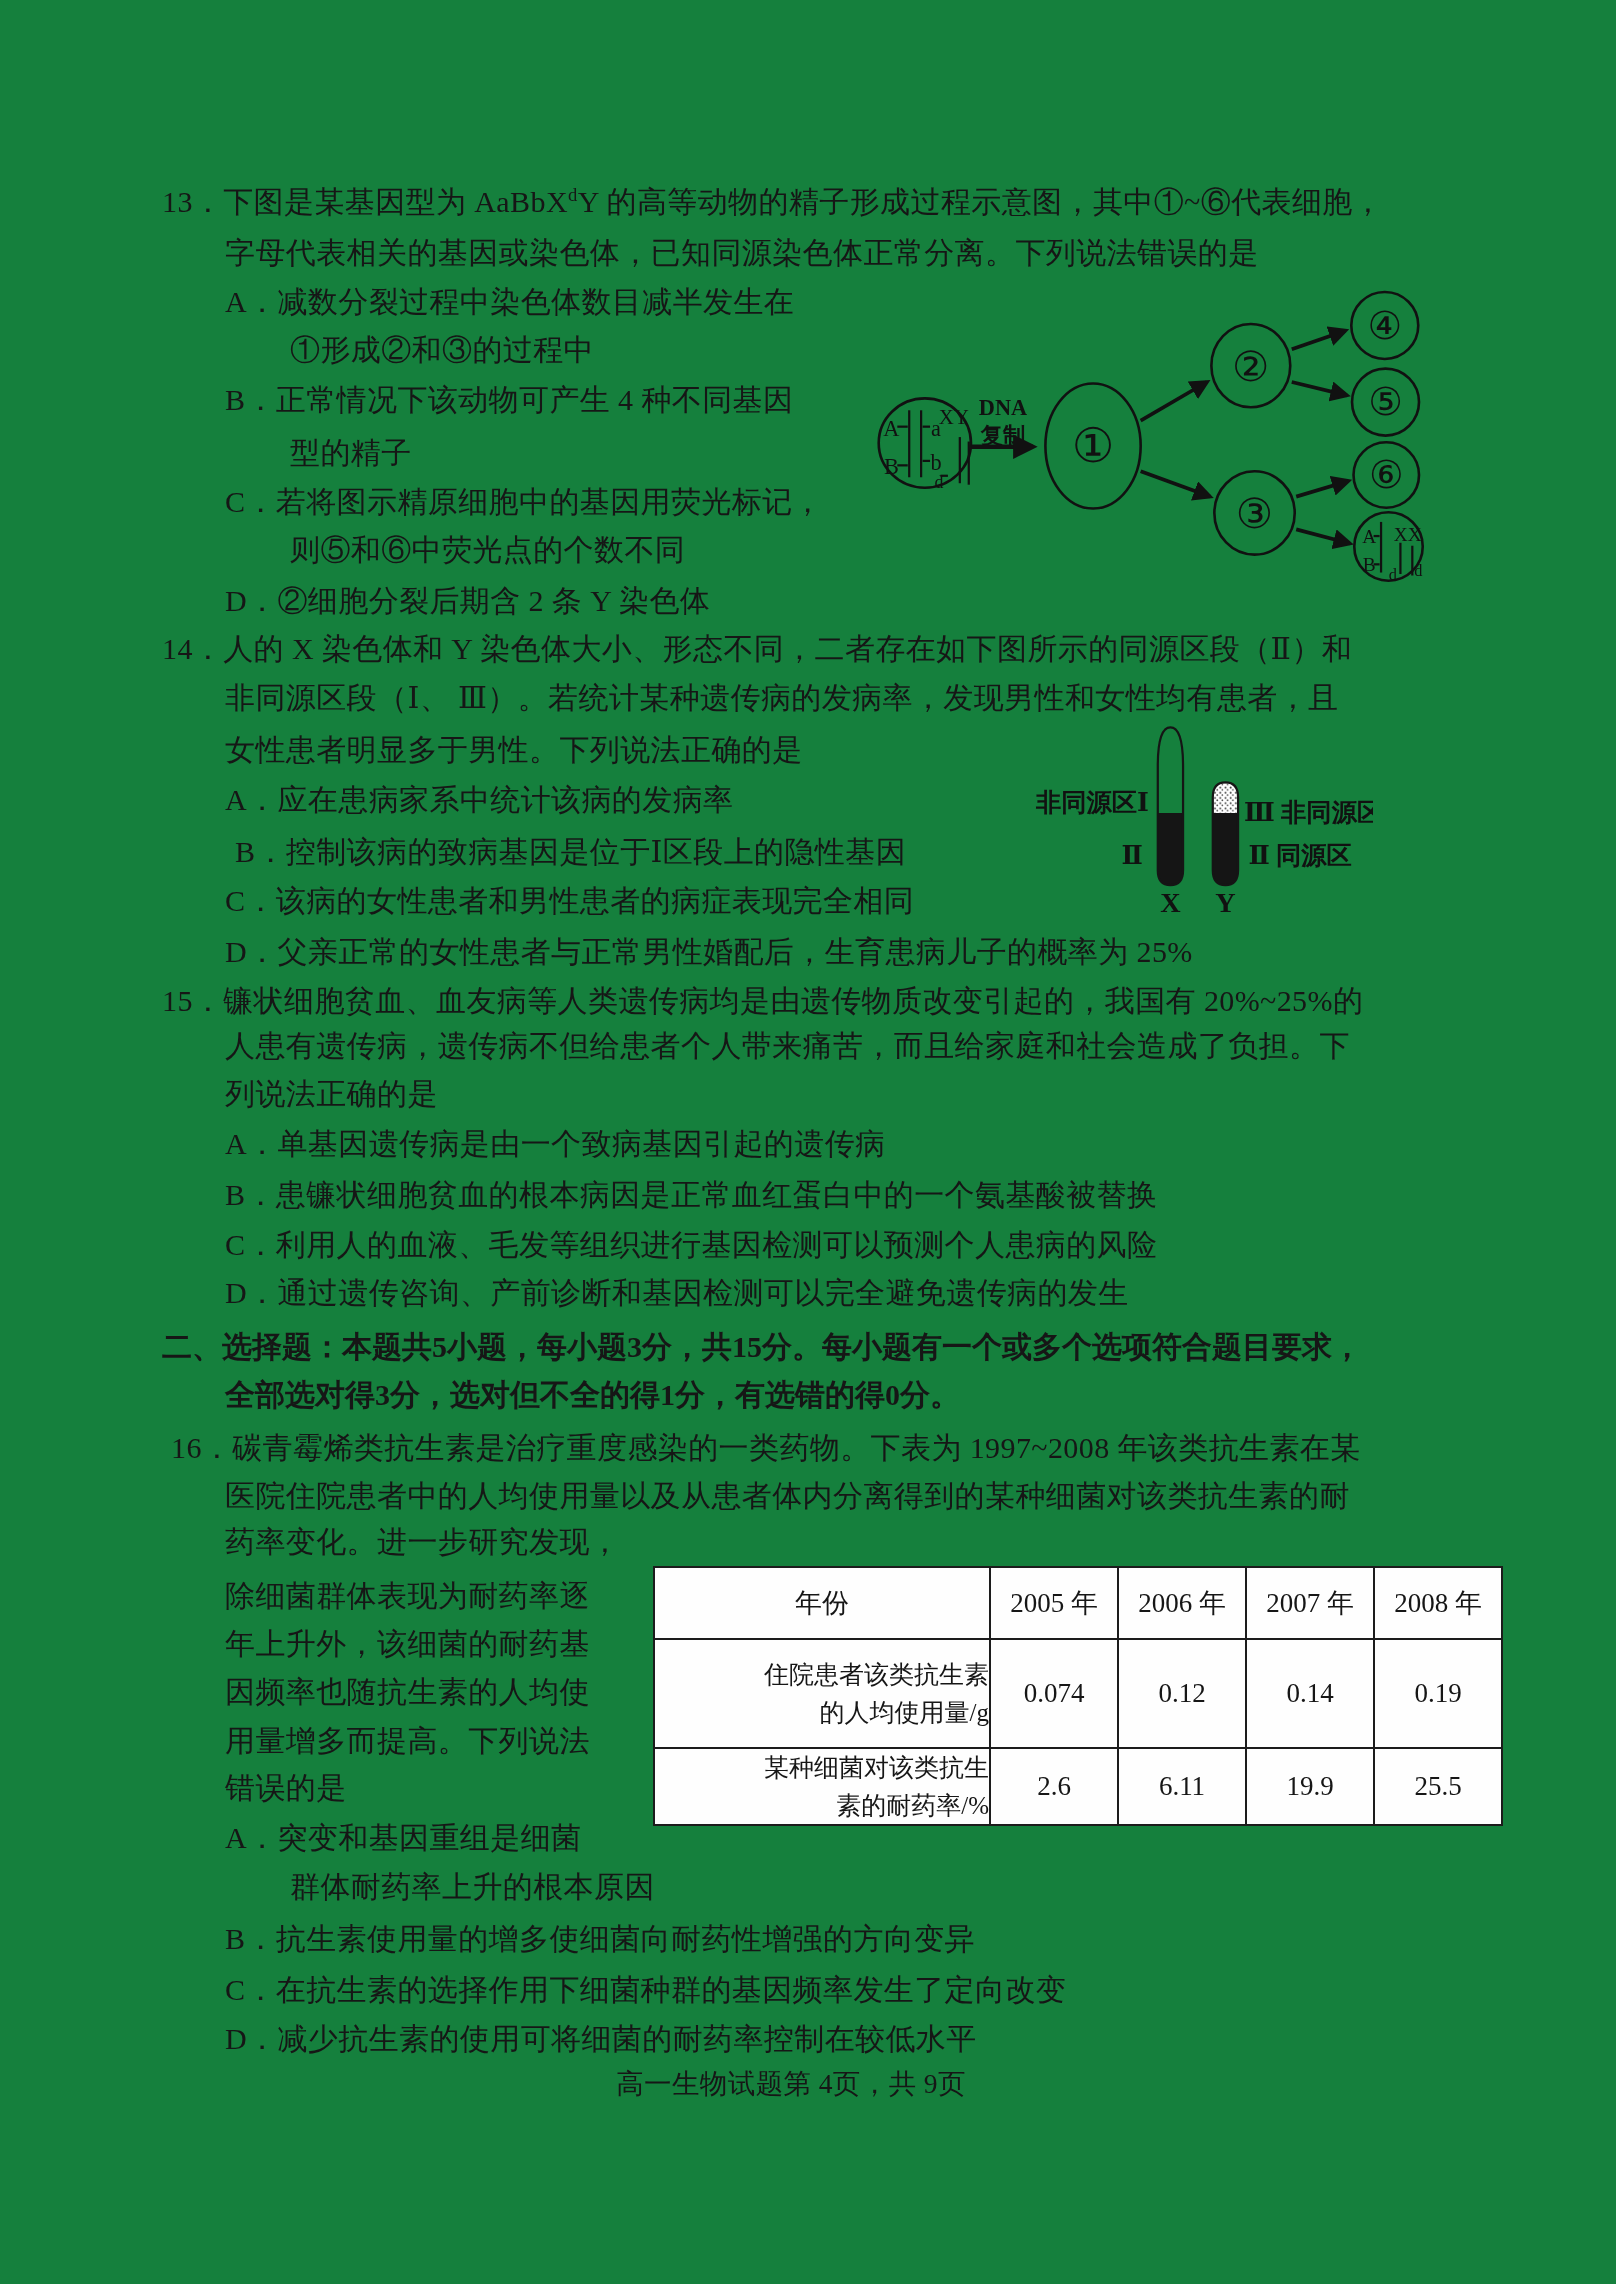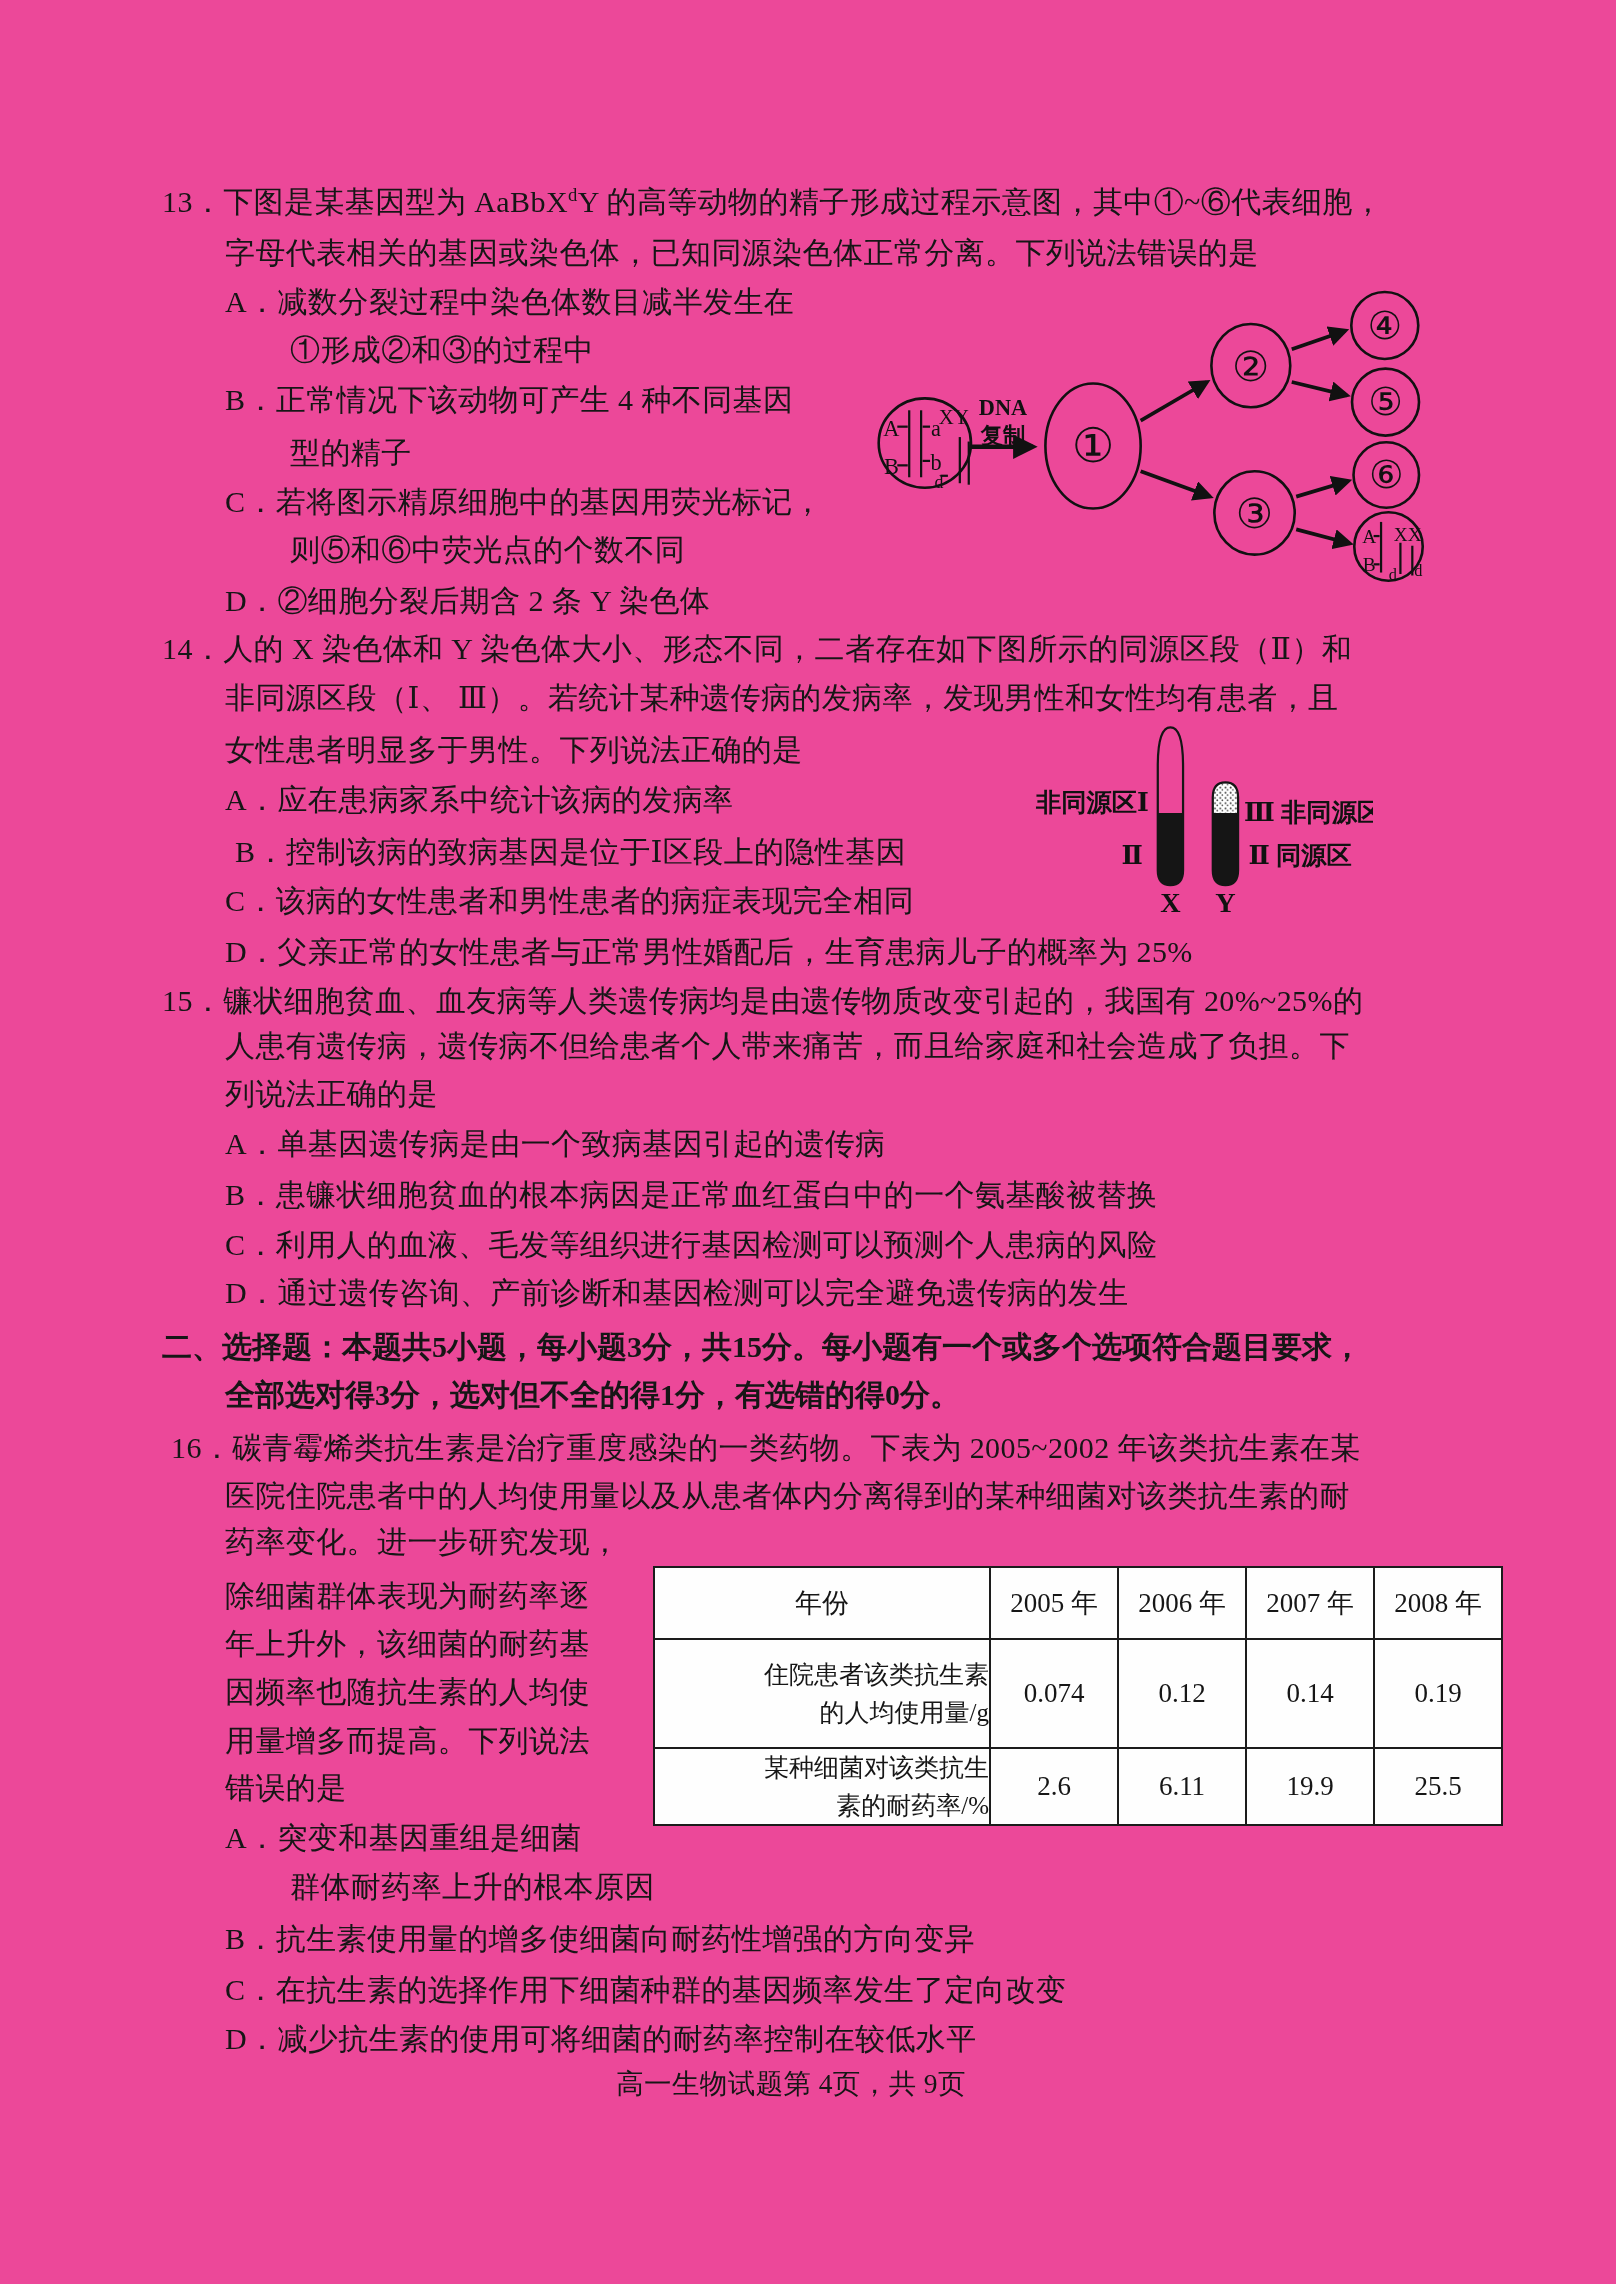--- a/index.html
+++ b/index.html
@@ -1,19 +1,19 @@
 <!DOCTYPE html>
 <html style="font-size:12px"><head>
 <meta charset="utf-8">
 <style>
   html,body{margin:0;padding:0;background:#ffffff;}
   .page{
     position:relative;
     width:1617px;height:2284px;
-    background:#ec4899;
+    background:#15803d;
     font-family:"Liberation Serif","DejaVu Serif",serif;
     color:#161616;
     overflow:hidden;
   }
   .ln{
     position:absolute;
     font-size:30px;
     line-height:1.15;
     white-space:nowrap;
     letter-spacing:0.4px;
@@ -194,21 +194,21 @@
   <div class="ln" style="left:225px;top:1029px">人患有遗传病，遗传病不但给患者个人带来痛苦，而且给家庭和社会造成了负担。下</div>
   <div class="ln" style="left:225px;top:1077px">列说法正确的是</div>
   <div class="ln" style="left:225px;top:1127px">A．单基因遗传病是由一个致病基因引起的遗传病</div>
   <div class="ln" style="left:225px;top:1178px">B．患镰状细胞贫血的根本病因是正常血红蛋白中的一个氨基酸被替换</div>
   <div class="ln" style="left:225px;top:1276px">D．通过遗传咨询、产前诊断和基因检测可以完全避免遗传病的发生</div>
   <div class="ln" style="left:225px;top:1228px">C．利用人的血液、毛发等组织进行基因检测可以预测个人患病的风险</div>
 
   <div class="ln bold" style="left:162px;top:1330px">二、选择题：本题共5小题，每小题3分，共15分。每小题有一个或多个选项符合题目要求，</div>
   <div class="ln bold" style="left:225px;top:1378px">全部选对得3分，选对但不全的得1分，有选错的得0分。</div>
 
-  <div class="ln" style="left:171px;top:1431px">16．碳青霉烯类抗生素是治疗重度感染的一类药物。下表为 2005~2002 年该类抗生素在某</div>
+  <div class="ln" style="left:171px;top:1431px">16．碳青霉烯类抗生素是治疗重度感染的一类药物。下表为 1997~2008 年该类抗生素在某</div>
   <div class="ln" style="left:225px;top:1479px">医院住院患者中的人均使用量以及从患者体内分离得到的某种细菌对该类抗生素的耐</div>
   <div class="ln" style="left:225px;top:1525px">药率变化。进一步研究发现，</div>
   <div class="ln" style="left:225px;top:1579px">除细菌群体表现为耐药率逐</div>
   <div class="ln" style="left:225px;top:1627px">年上升外，该细菌的耐药基</div>
   <div class="ln" style="left:225px;top:1675px">因频率也随抗生素的人均使</div>
   <div class="ln" style="left:225px;top:1724px">用量增多而提高。下列说法</div>
   <div class="ln" style="left:225px;top:1771px">错误的是</div>
   <div class="ln" style="left:225px;top:1821px">A．突变和基因重组是细菌</div>
   <div class="ln" style="left:290px;top:1870px">群体耐药率上升的根本原因</div>
   <div class="ln" style="left:225px;top:1922px">B．抗生素使用量的增多使细菌向耐药性增强的方向变异</div>

